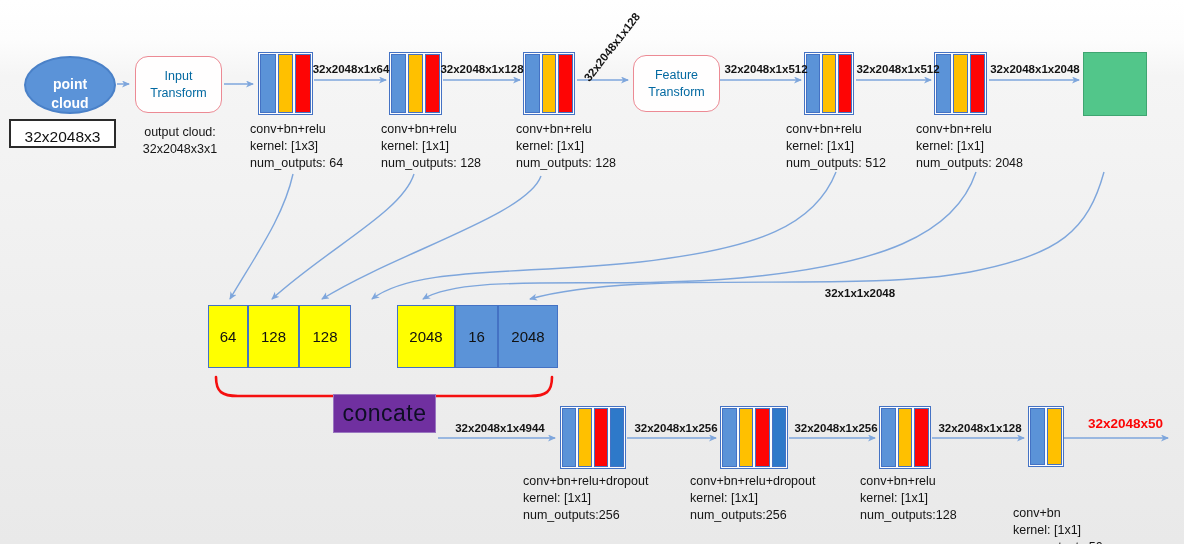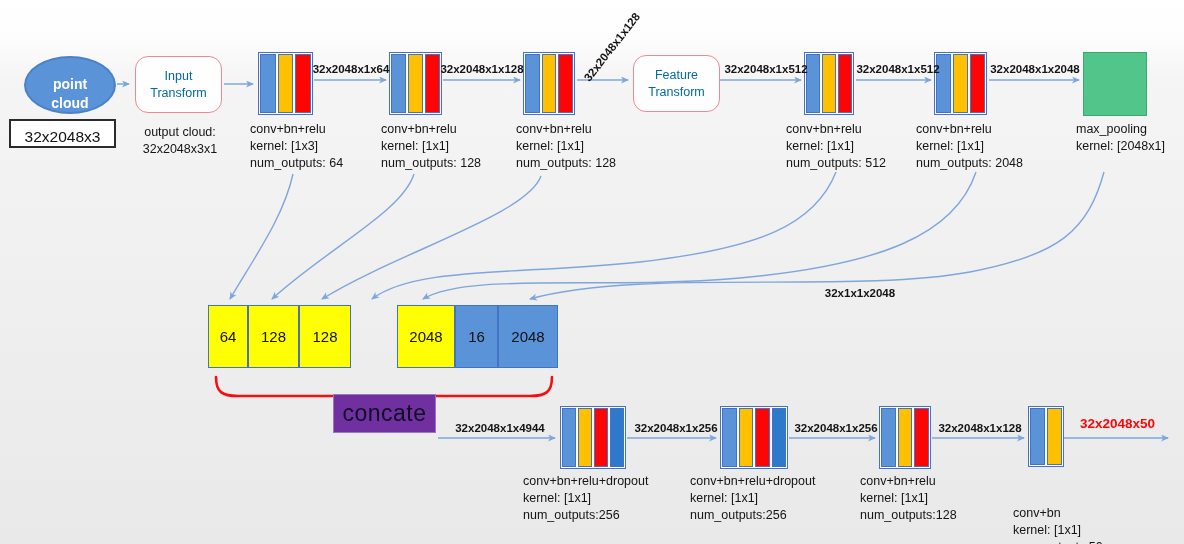--- a/index.html
+++ b/index.html
@@ -55,21 +55,21 @@
   }
   .cbox.yellow{background:#ffff00;}
   .cbox.blue{background:#5b93d8;}
 
   .concate{
     width:103px;height:39px;background:#7030a0;border:1px solid #9a76c0;box-sizing:border-box;
     display:flex;align-items:center;justify-content:center;
     font-size:23px;color:#0e0e24;letter-spacing:.5px;
   }
 
-  .outdim{font-size:13.5px;font-weight:700;color:#fb0606;white-space:nowrap;}
+  .outdim{font-size:13.5px;font-weight:700;color:#fb0606;white-space:nowrap;margin-left:8px;}
 
   .watermark{
     font-size:17px;color:#a6abb1;opacity:.8;letter-spacing:.5px;white-space:nowrap;
     text-shadow:1px 1px 0 rgba(255,255,255,.8);
     margin-top:36px;
   }
 </style>
 </head>
 <body>
 
@@ -179,24 +179,20 @@
     <div class="stripe s-amber"></div>
     <div class="stripe s-red"></div>
   </div>
   <div class="abs caption" style="left:916px;top:121px;">
     <div>conv+bn+relu</div>
     <div>kernel: [1x1]</div>
     <div>num_outputs: 2048</div>
   </div>
 
   <div class="abs greenbox" style="left:1083px;top:52px;"></div>
-  <div class="abs caption" style="left:1076px;top:121px;">
-    <div>max_pooling</div>
-    <div>kernel: [2048x1]</div>
-  </div>
 
   <div class="abs dim" style="left:306px;top:63px;width:90px;">32x2048x1x64</div>
   <div class="abs dim" style="left:436px;top:63px;width:92px;">32x2048x1x128</div>
   <div class="abs dim rot" style="left:566px;top:41px;width:92px;">32x2048x1x128</div>
   <div class="abs dim" style="left:722px;top:63px;width:88px;">32x2048x1x512</div>
   <div class="abs dim" style="left:854px;top:63px;width:88px;">32x2048x1x512</div>
   <div class="abs dim" style="left:986px;top:63px;width:98px;">32x2048x1x2048</div>
 
   <div class="abs dim" style="left:815px;top:287px;width:90px;">32x1x1x2048</div>
 

